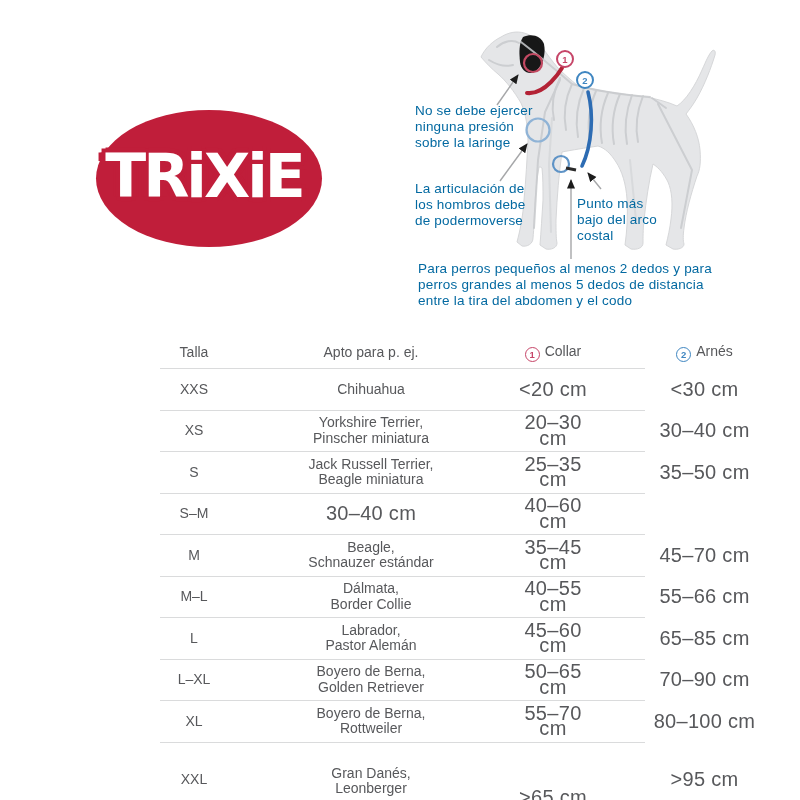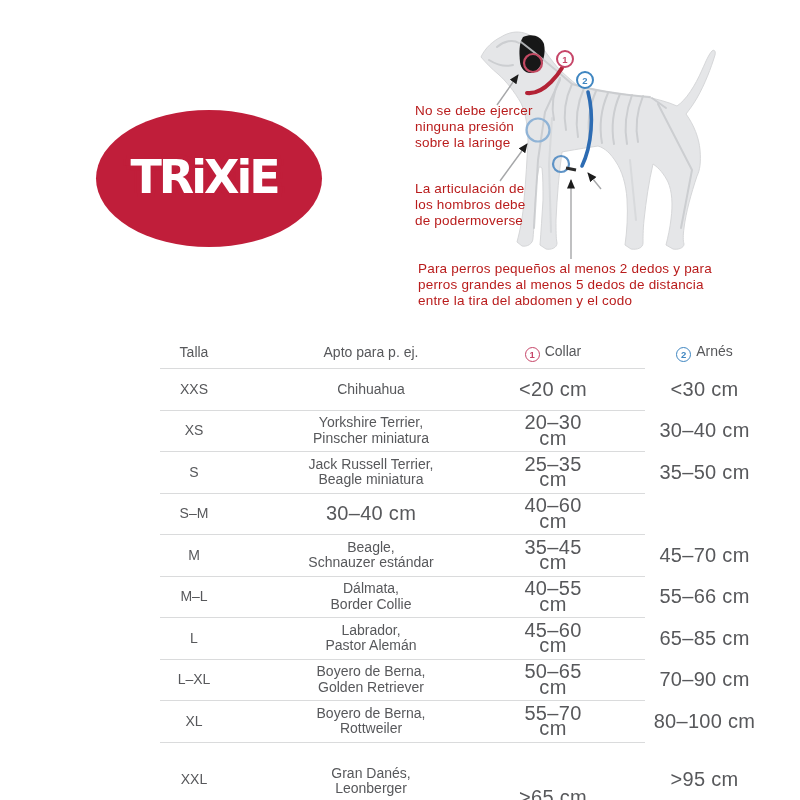--- a/index.html
+++ b/index.html
@@ -5,32 +5,32 @@
   html,body{margin:0;padding:0;background:#fff;}
   #canvas{
     position:relative;width:800px;height:800px;background:#fff;overflow:hidden;
     font-family:"Liberation Sans","DejaVu Sans",sans-serif;color:#57585b;
   }
   
   #logo{position:absolute;left:74px;top:110px;width:260px;height:137px;}
   #logo .blob{position:absolute;left:22px;top:0;width:226px;height:137px;background:#c01e3a;border-radius:50%;}
   #logo .word{
     position:absolute;left:0;top:50%;width:100%;transform:translateY(-54%);
-    text-align:center;font-weight:bold;font-size:46px;letter-spacing:-3px;color:#ffffff;
+    text-align:center;font-weight:bold;font-size:60px;letter-spacing:-3px;color:#ffffff;
     font-family:"DejaVu Sans","Liberation Sans",sans-serif;
     text-shadow:
       0 -5px 0 #c01e3a,0 5px 0 #c01e3a,-5px 0 0 #c01e3a,5px 0 0 #c01e3a,
       -4px -4px 0 #c01e3a,4px -4px 0 #c01e3a,-4px 4px 0 #c01e3a,4px 4px 0 #c01e3a,
       -7px 0 0 #c01e3a,7px 0 0 #c01e3a;
   }
   
   #dog-svg{position:absolute;left:400px;top:0;width:400px;height:330px;}
   .ann{
     position:absolute;font-size:13.5px;line-height:15.8px;letter-spacing:.2px;
-    color:#b91c1c;white-space:pre-line;
+    color:#0369a1;white-space:pre-line;
   }
   #ann-larynx{left:415px;top:103px;}
   #ann-shoulder{left:415px;top:181px;}
   #ann-ribcage{left:577px;top:196px;}
   #ann-belly{left:418px;top:261px;}
   
   #size-table{position:absolute;left:160px;top:338px;width:485px;font-size:14px;}
   .t-row{
     display:grid;grid-template-columns:68px 200px 78px 139px;align-items:center;
     min-height:40.5px;border-bottom:1px solid #dadbdc;gap:43px;
@@ -127,20 +127,23 @@
       <path d="M571,259 L571,180" marker-end="url(#ah)"></path>
     </g>
   </svg>
 
   <div class="ann" id="ann-larynx">No se debe ejercer
 ninguna presión
 sobre la laringe</div>
   <div class="ann" id="ann-shoulder">La articulación de
 los hombros debe
 de podermoverse</div>
+  <div class="ann" id="ann-ribcage">Punto más
+bajo del arco
+costal</div>
   <div class="ann" id="ann-belly">Para perros pequeños al menos 2 dedos y para
 perros grandes al menos 5 dedos de distancia
 entre la tira del abdomen y el codo</div>
 
   <div id="size-table">
     <div class="t-row t-header">
       <div class="cell hdr">Talla</div>
       <div class="cell hdr">Apto para p. ej.</div>
       <div class="cell hdr"><span class="badge badge-red">1</span><span>Collar</span></div>
       <div class="cell hdr"><span class="badge badge-blue">2</span><span>Arnés</span></div>

